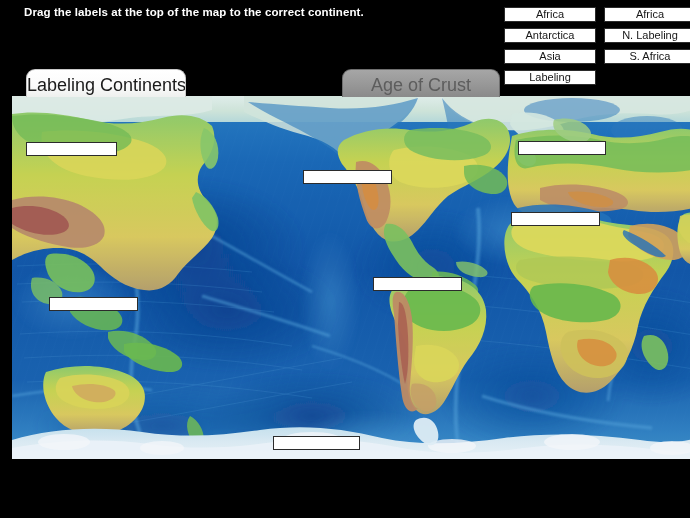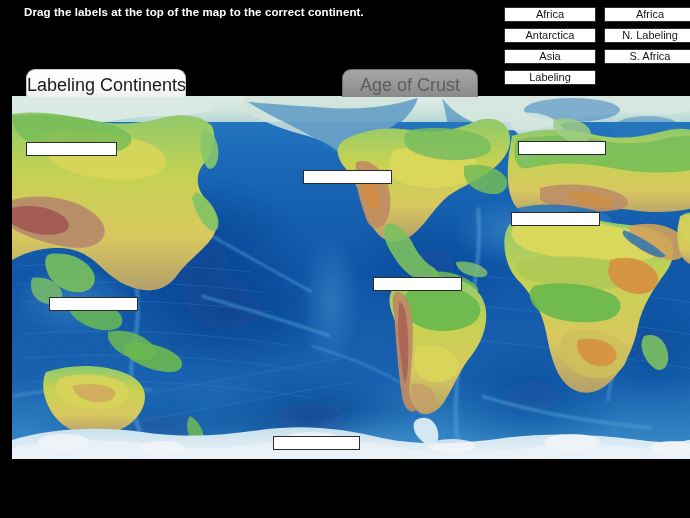--- a/index.html
+++ b/index.html
@@ -99,21 +99,21 @@
   }
   .tab.active {
     background: linear-gradient(to bottom, #ffffff 0%, #fbfbfb 55%, #eef0ee 100%);
     color: #1a1a1a;
     border: 1px solid #c9c9c9;
     border-bottom: none;
     z-index: 5;
   }
   #tab-0 { left: 14px;  width: 160px; }
   #tab-1 { left: 172px; width: 158px; }
-  #tab-2 { left: 330px; width: 136px; }
+  #tab-2 { left: 330px; width: 158px; }
 
   
   #map {
     position: absolute;
     left: 0;
     top: 96px;
     width: 690px;
     height: 363px;
     overflow: hidden;
     background: #1358a8;

